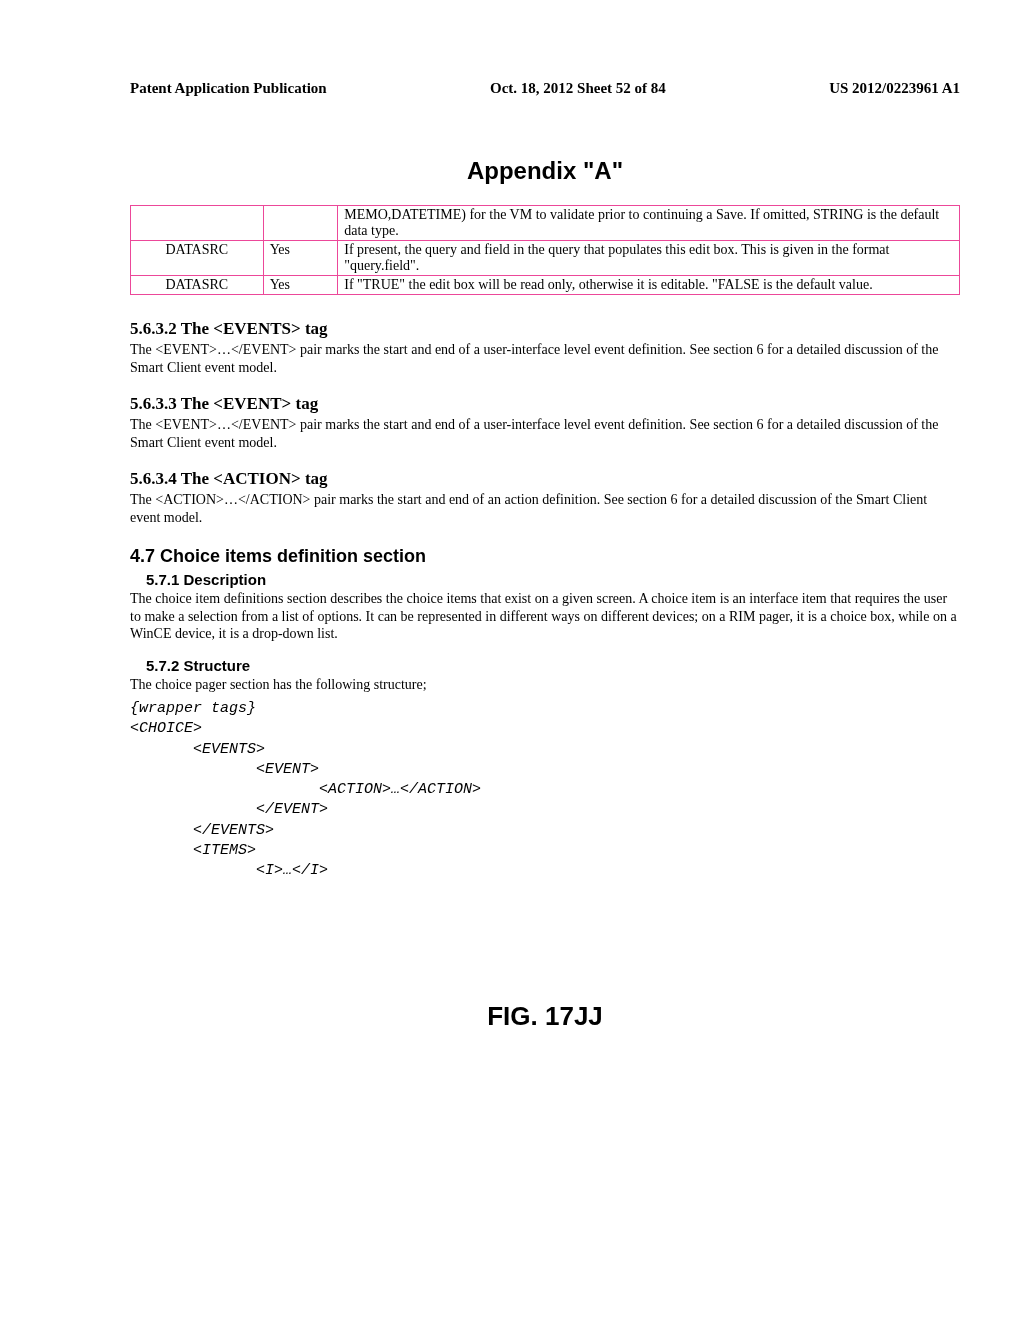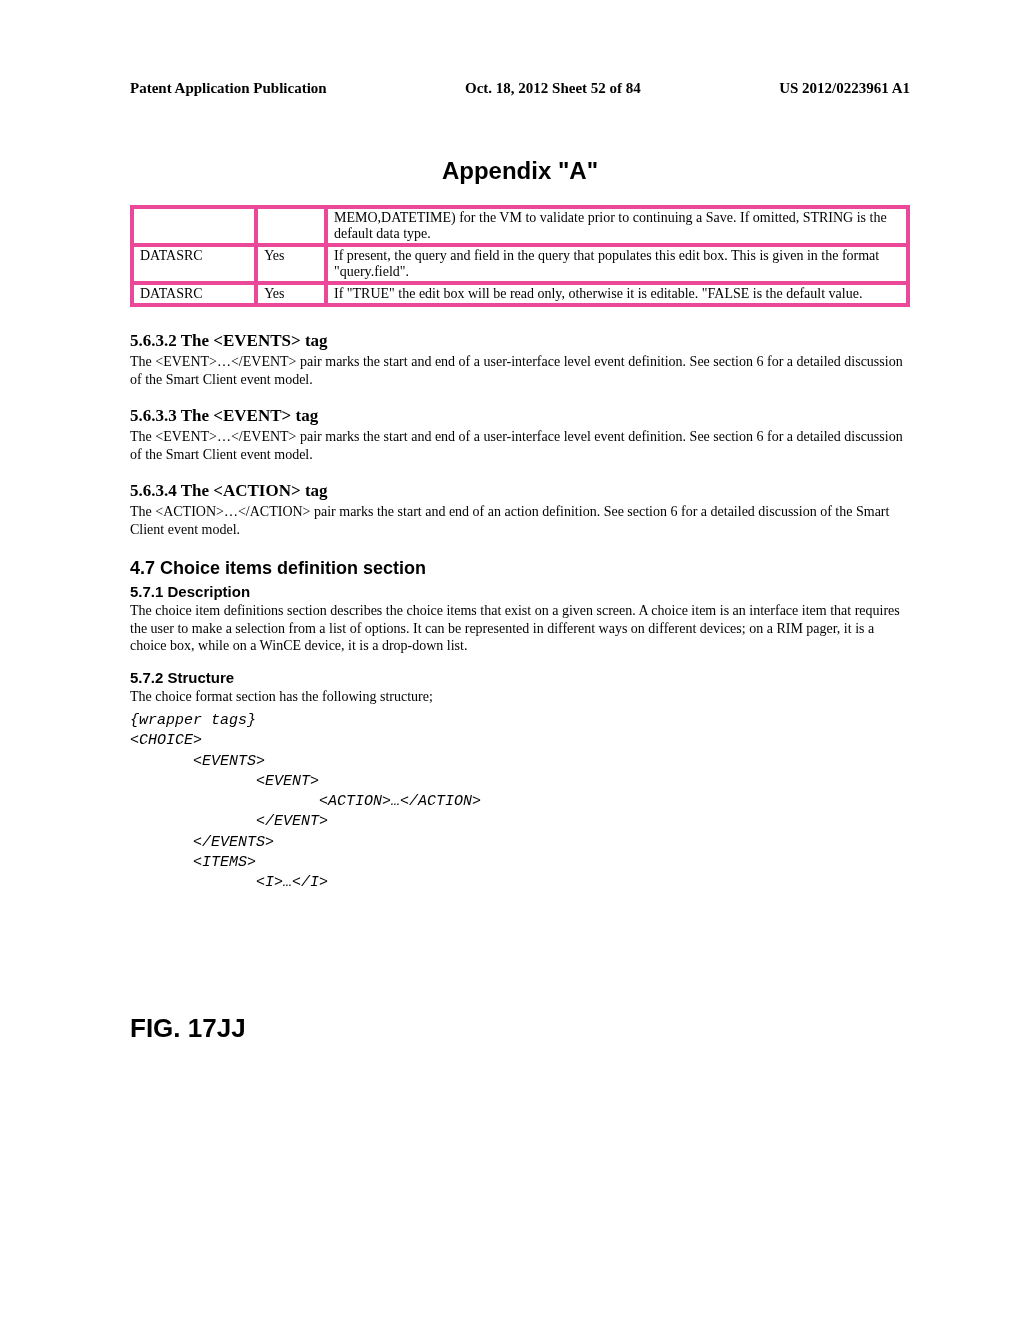--- a/index.html
+++ b/index.html
@@ -7,21 +7,21 @@
     font-size: 15px;
     color: #000;
     background: #fff;
     margin: 0;
     padding: 0;
   }
   .page {
     width: 1024px;
     height: 1144px;
     box-sizing: border-box;
-    padding: 80px 114px 60px 130px;
+    padding: 80px 64px 60px 130px;
     position: relative;
   }
   .header-line {
     display: flex;
     justify-content: space-between;
     font-weight: bold;
     font-size: 15px;
     margin-bottom: 60px;
   }
   .appendix-title {
@@ -31,59 +31,59 @@
     font-size: 24px;
     margin-bottom: 20px;
   }
   table.grid {
     border-collapse: collapse;
     width: 100%;
     margin-bottom: 24px;
     font-size: 14px;
   }
   table.grid td {
-    border: 4px solid #ec4899;
+    border: 1px solid #ec4899;
     padding: 1px 6px;
     vertical-align: top;
   }
-  .col1 { width: 16%; }
+  .col1 { width: 16%; text-align: center; }
   .col2 { width: 9%; }
   .col3 { width: 75%; }
   h3.section {
     font-family: "Times New Roman", Times, serif;
     font-weight: bold;
     font-size: 17px;
     margin: 18px 0 2px 0;
   }
   h2.section {
     font-family: Arial, Helvetica, sans-serif;
     font-weight: bold;
     font-size: 18px;
     margin: 20px 0 2px 0;
   }
   h4.subsection {
     font-family: Arial, Helvetica, sans-serif;
     font-weight: bold;
     font-size: 15px;
-    margin: 4px 0 2px 0;
+    margin: 4px 0 2px 16px;
   }
   p.body {
     margin: 0 0 14px 0;
     font-size: 14px;
     line-height: 1.25;
   }
   pre.code {
     font-family: "Courier New", Courier, monospace;
     font-size: 15px;
     margin: 6px 0 12px 0;
     line-height: 1.35;
     font-style: italic;
   }
   .fig-label {
-    text-align: left;
+    text-align: center;
     font-family: Arial, Helvetica, sans-serif;
     font-weight: bold;
     font-size: 26px;
     margin-top: 120px;
   }
 </style>
 </head>
 <body>
 
 <div class="page">
@@ -124,21 +124,21 @@
 
   <h3 class="section">5.6.3.4  The &lt;ACTION&gt; tag</h3>
   <p class="body">The &lt;ACTION&gt;…&lt;/ACTION&gt; pair marks the start and end of an action definition. See section 6 for a detailed discussion of the Smart Client event model.</p>
 
   <h2 class="section">4.7  Choice items definition section</h2>
 
   <h4 class="subsection">5.7.1  Description</h4>
   <p class="body">The choice item definitions section describes the choice items that exist on a given screen. A choice item is an interface item that requires the user to make a selection from a list of options. It can be represented in different ways on different devices; on a RIM pager, it is a choice box, while on a WinCE device, it is a drop-down list.</p>
 
   <h4 class="subsection">5.7.2  Structure</h4>
-  <p class="body" style="margin-bottom:4px;">The choice format section has the following structure;</p>
+  <p class="body" style="margin-bottom:4px;">The choice pager section has the following structure;</p>
   <pre class="code">{wrapper tags}
 &lt;CHOICE&gt;
        &lt;EVENTS&gt;
               &lt;EVENT&gt;
                      &lt;ACTION&gt;…&lt;/ACTION&gt;
               &lt;/EVENT&gt;
        &lt;/EVENTS&gt;
        &lt;ITEMS&gt;
               &lt;I&gt;…&lt;/I&gt;</pre>
 

